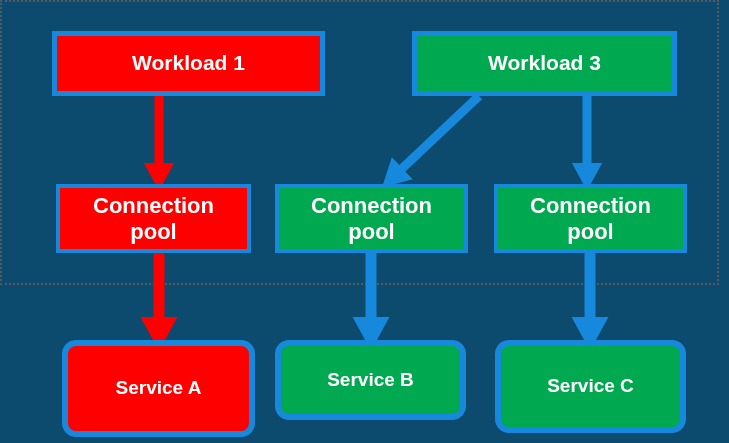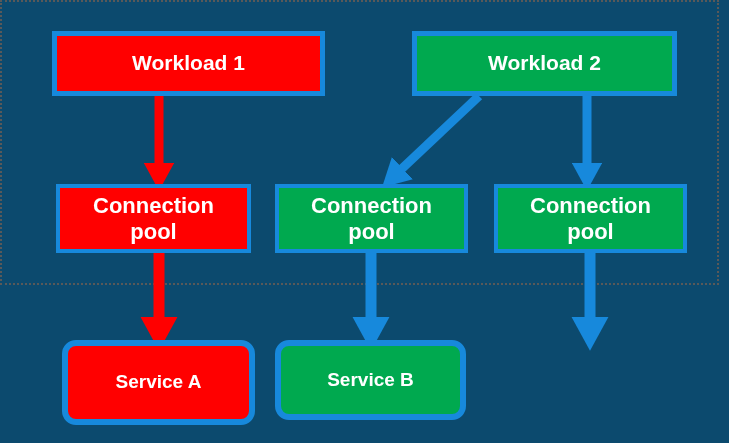--- a/index.html
+++ b/index.html
@@ -92,40 +92,43 @@
     <line x1="371" y1="253" x2="371" y2="334" stroke="#1789DC" stroke-width="11" marker-end="url(#head-blue)"></line>
 
     <line x1="590" y1="253" x2="590" y2="334" stroke="#1789DC" stroke-width="11" marker-end="url(#head-blue)"></line>
   </svg>
 
   <div class="node node-workload fill-red" style="left:52px; top:31px; width:273px; height:65px;">
     <span>Workload 1</span>
   </div>
 
   <div class="node node-workload fill-green" style="left:412px; top:31px; width:265px; height:65px;">
-    <span>Workload 2</span>
+    <span>Workload 3</span>
   </div>
 
   <div class="node node-pool fill-red" style="left:56px; top:184px; width:195px; height:69px;">
     <span>Connection
 pool</span>
   </div>
 
   <div class="node node-pool fill-green" style="left:275px; top:184px; width:193px; height:69px;">
     <span>Connection
 pool</span>
   </div>
 
   <div class="node node-pool fill-green" style="left:494px; top:184px; width:193px; height:69px;">
     <span>Connection
 pool</span>
   </div>
 
-  <div class="node node-service fill-red" style="left:62px; top:340px; width:193px; height:85px;">
+  <div class="node node-service fill-red" style="left:62px; top:340px; width:193px; height:97px;">
     <span>Service A</span>
   </div>
 
   <div class="node node-service fill-green" style="left:275px; top:340px; width:191px; height:80px;">
     <span>Service B</span>
   </div>
 
+  <div class="node node-service fill-green" style="left:495px; top:340px; width:191px; height:93px;">
+    <span>Service C</span>
+  </div>
 
 </div>
 
 </body></html>

